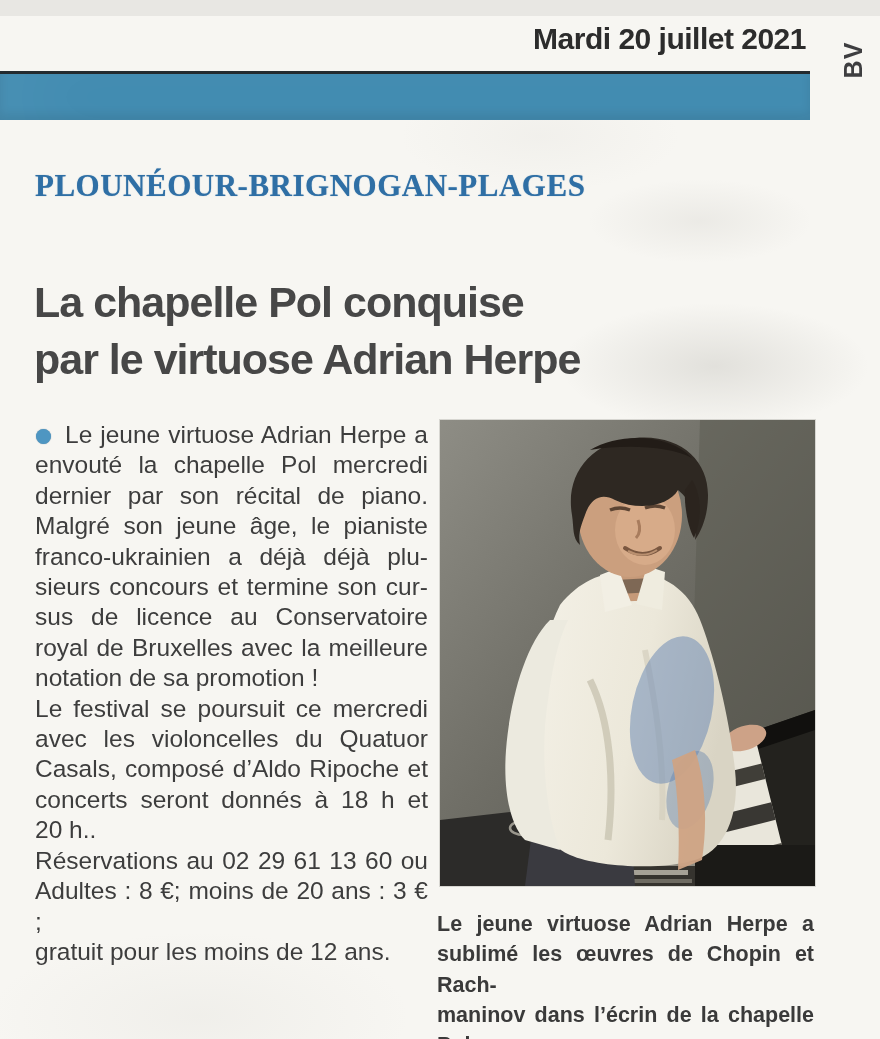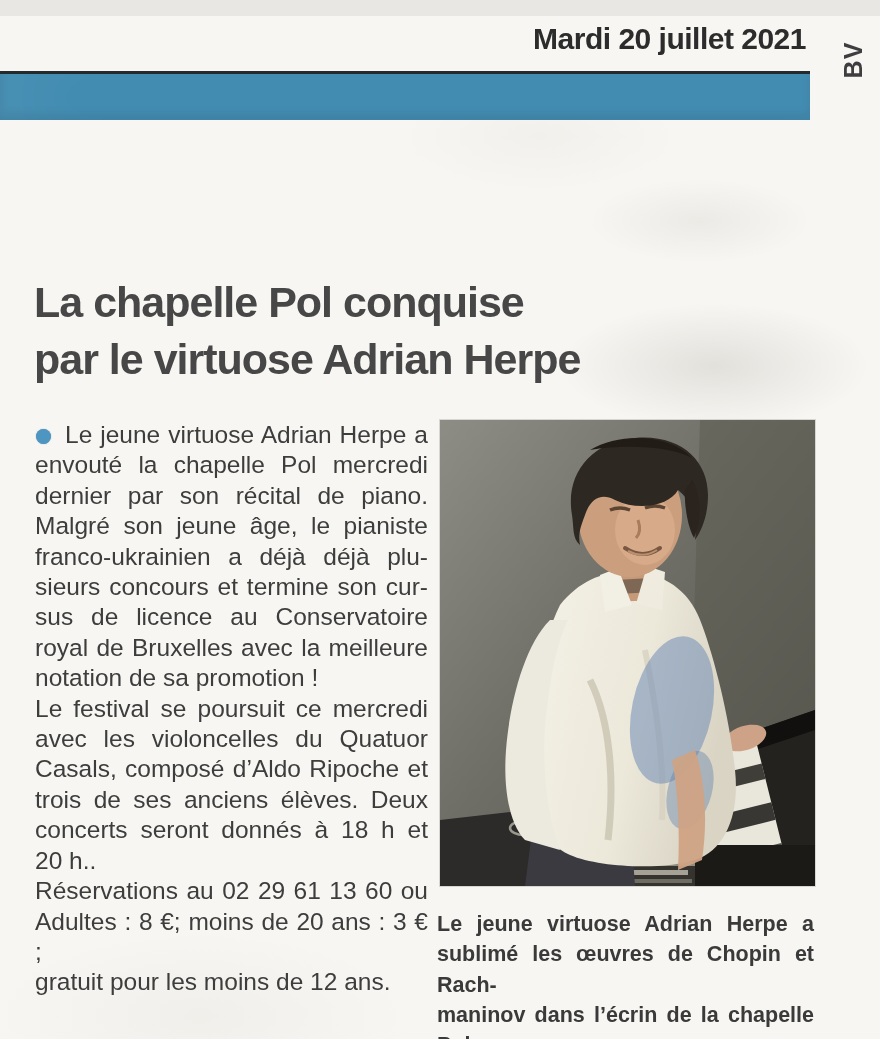--- a/index.html
+++ b/index.html
@@ -72,20 +72,21 @@
 <body>
 
 <div class="page">
 
   <div class="date">Mardi 20 juillet 2021</div>
 
   <div class="masthead-rule"></div>
 
   <div class="edition-code">BV</div>
 
+  <div class="section-header">PLOUNÉOUR-BRIGNOGAN-PLAGES</div>
 
   <h1 class="headline">
       <div class="line">La chapelle Pol conquise</div>
       <div class="line">par le virtuose Adrian Herpe</div>
     </h1>
 
   <div class="body-col">
     <span class="bullet"></span>
     <div class="para para-lead">
         <div class="line">Le jeune virtuose Adrian Herpe a</div>
@@ -95,21 +96,20 @@
         <div class="line">franco-ukrainien a déjà déjà plu-</div>
         <div class="line">sieurs concours et termine son cur-</div>
         <div class="line">sus de licence au Conservatoire</div>
         <div class="line">royal de Bruxelles avec la meilleure</div>
         <div class="line">notation de sa promotion !</div>
       </div>
     <div class="para">
         <div class="line">Le festival se poursuit ce mercredi</div>
         <div class="line">avec les violoncelles du Quatuor</div>
         <div class="line">Casals, composé d’Aldo Ripoche et</div>
-        <div class="line">trois de ses anciens élèves. Deux</div>
         <div class="line">concerts seront donnés à 18 h et</div>
         <div class="line">20 h..</div>
       </div>
     <div class="para">
         <div class="line">Réservations au 02 29 61 13 60 ou</div>
         <div class="line">Adultes : 8 €; moins de 20 ans : 3 € ;</div>
         <div class="line">gratuit pour les moins de 12 ans.</div>
       </div>
   </div>
 

